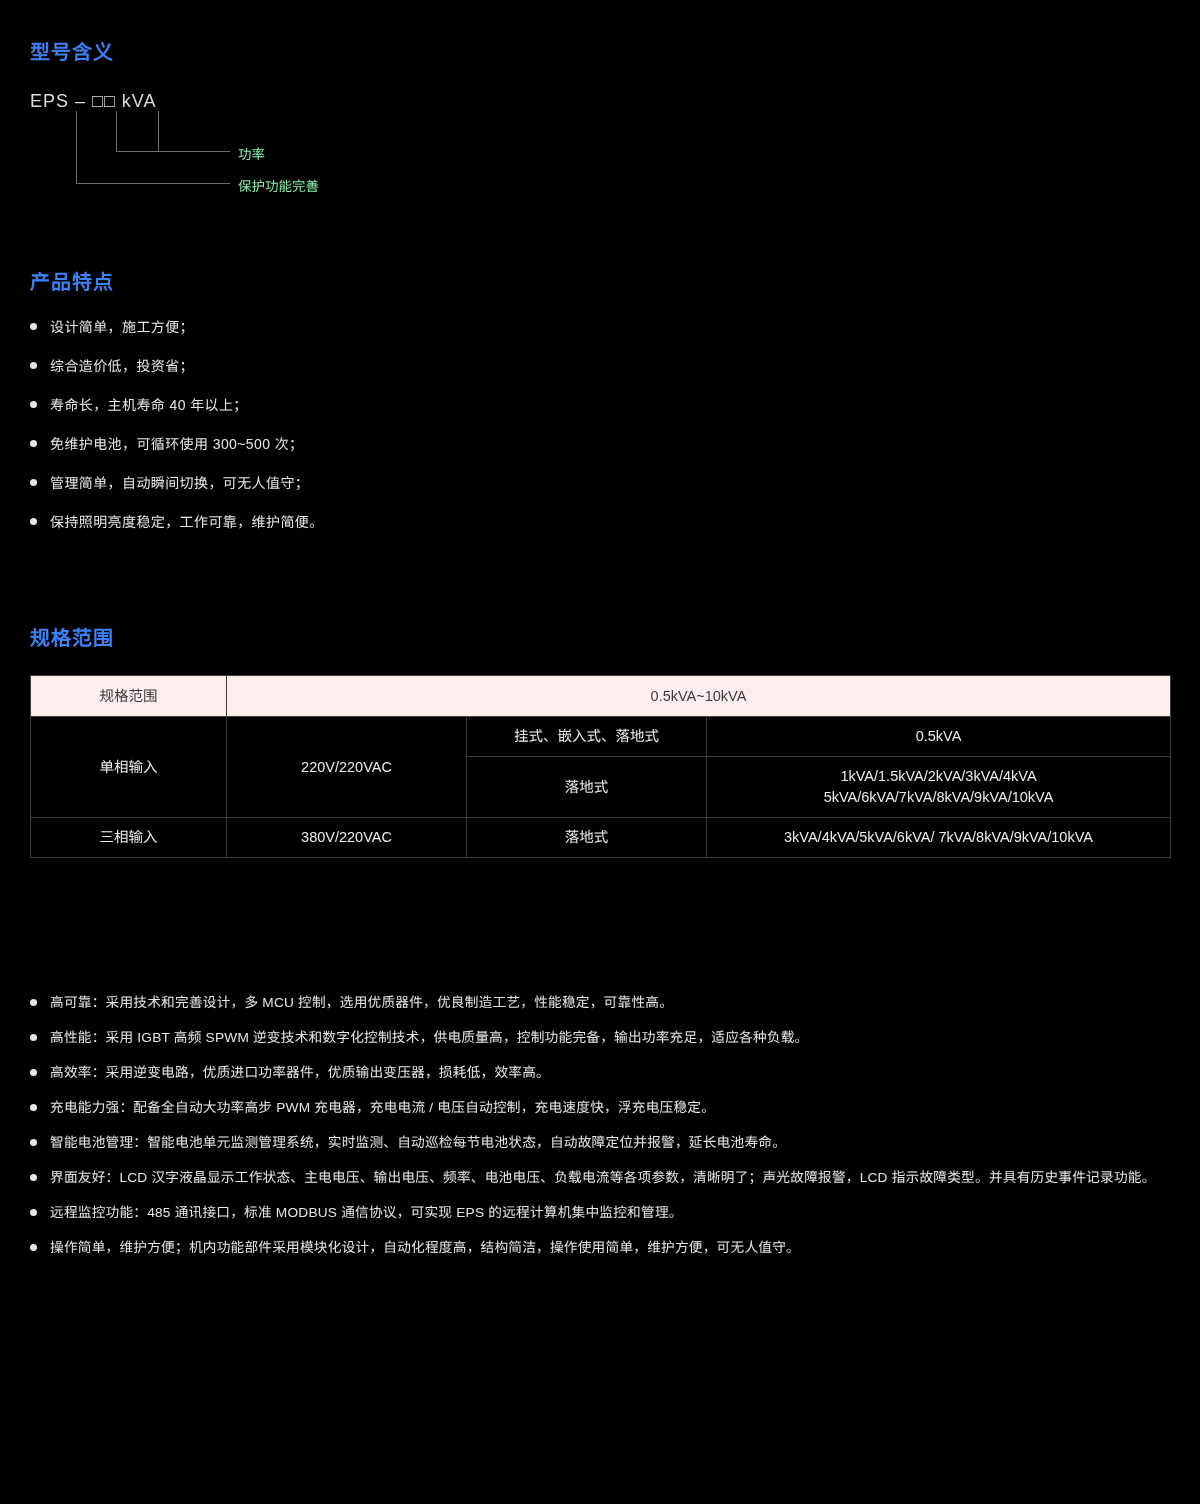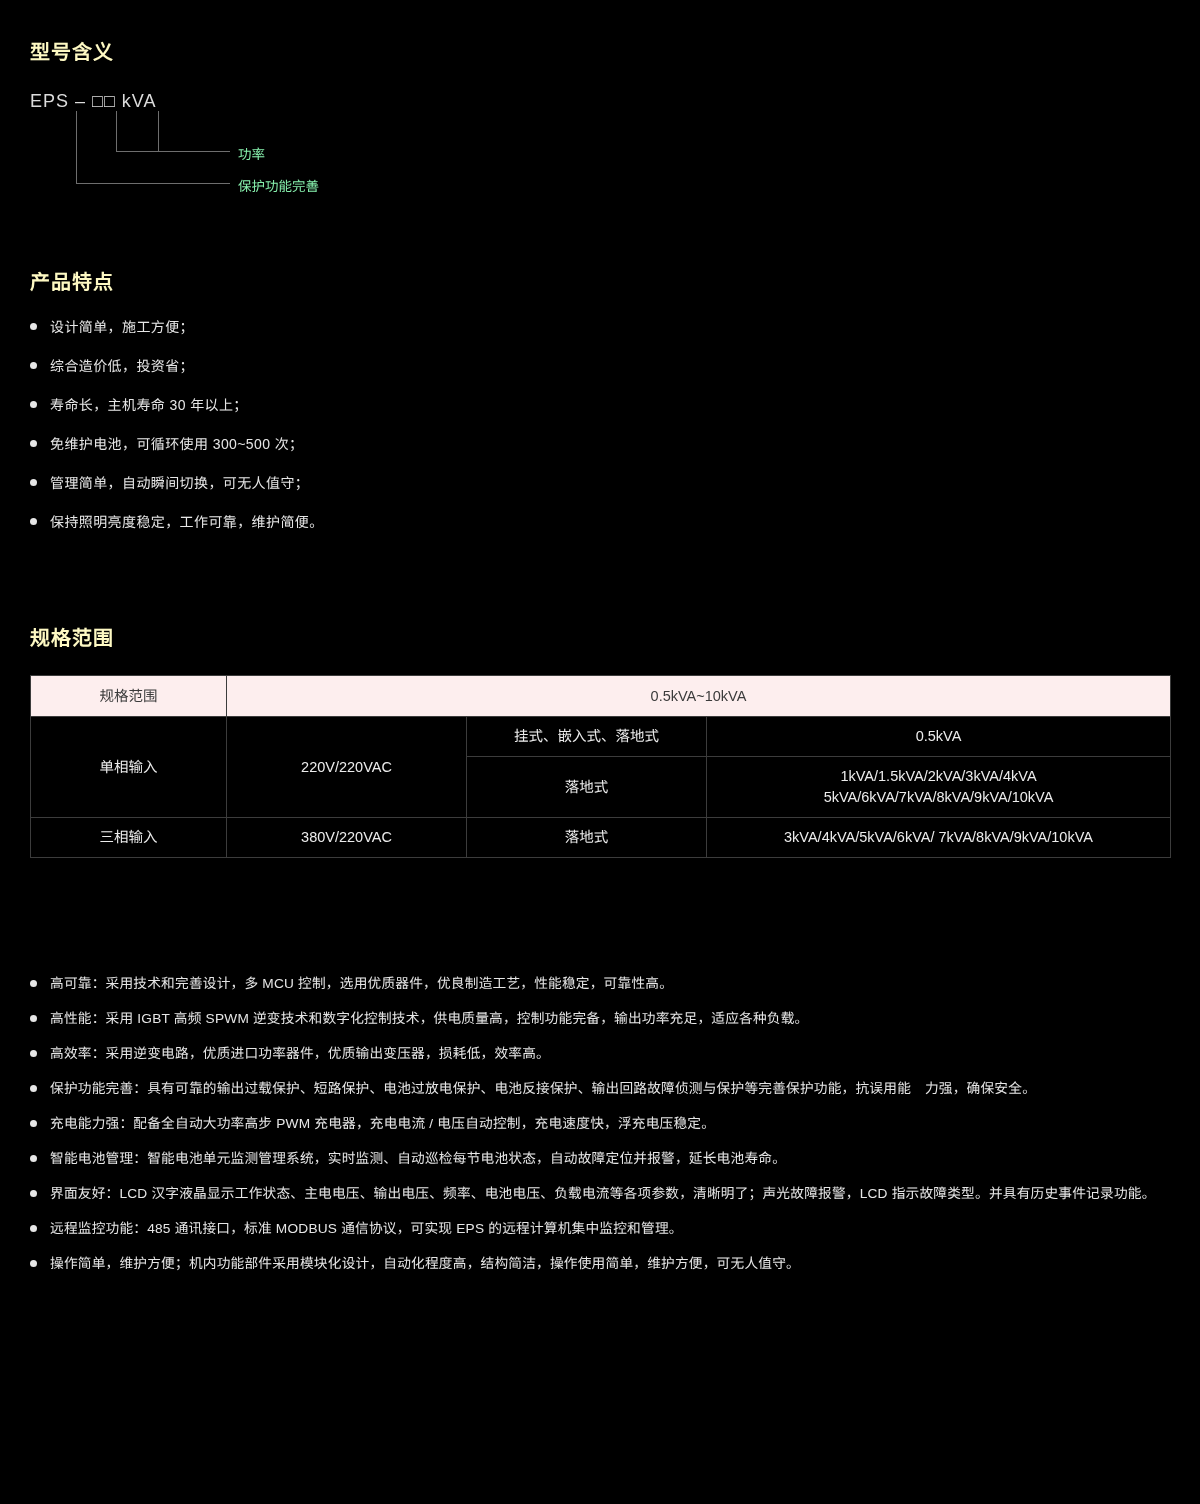--- a/index.html
+++ b/index.html
@@ -15,21 +15,21 @@
     position: relative;
   }
   .page {
     position: relative;
     width: 1200px;
     min-height: 1504px;
     padding: 0;
     box-sizing: border-box;
   }
   .section-title {
-    color: #fef9c3;
+    color: #3b82f6;
     font-size: 20px;
     font-weight: bold;
     letter-spacing: 1px;
     margin: 0;
   }
 
   
   #model-section {
     position: absolute;
     left: 30px;
@@ -137,21 +137,21 @@
 
   
   #performance-section {
     position: absolute;
     left: 30px;
     top: 968px;
     width: 1140px;
   }
   .perf-list {
     list-style: none;
-    margin: 4px 0 0 0;
+    margin: 23px 0 0 0;
     padding: 0;
   }
   .perf-list li {
     position: relative;
     padding-left: 20px;
     font-size: 13.7px;
     line-height: 23px;
     color: #e6e6e6;
     margin-bottom: 12px;
     letter-spacing: 0.2px;
@@ -191,21 +191,21 @@
       <div class="vline" style="left:86px; top:0px; height:40px;"></div>
       <div class="hline" style="left:86px; top:40px; width:42px;"></div>
     </div>
   </section>
 
   <section id="features-section">
     <h2 class="section-title">产品特点</h2>
     <ul class="bullet-list">
       <li><span class="dot"></span><span>设计简单，施工方便；</span></li>
       <li><span class="dot"></span><span>综合造价低，投资省；</span></li>
-      <li><span class="dot"></span><span>寿命长，主机寿命 30 年以上；</span></li>
+      <li><span class="dot"></span><span>寿命长，主机寿命 40 年以上；</span></li>
       <li><span class="dot"></span><span>免维护电池，可循环使用 300~500 次；</span></li>
       <li><span class="dot"></span><span>管理简单，自动瞬间切换，可无人值守；</span></li>
       <li><span class="dot"></span><span>保持照明亮度稳定，工作可靠，维护简便。</span></li>
     </ul>
   </section>
 
   <section id="spec-section">
     <h2 class="section-title">规格范围</h2>
 
     <table class="spec">
@@ -239,21 +239,20 @@
         </tr>
       </tbody>
     </table>
   </section>
 
   <section id="performance-section">
     <ul class="perf-list">
       <li><span class="dot"></span><span>高可靠：采用技术和完善设计，多 MCU 控制，选用优质器件，优良制造工艺，性能稳定，可靠性高。</span></li>
       <li><span class="dot"></span><span>高性能：采用 IGBT 高频 SPWM 逆变技术和数字化控制技术，供电质量高，控制功能完备，输出功率充足，适应各种负载。</span></li>
       <li><span class="dot"></span><span>高效率：采用逆变电路，优质进口功率器件，优质输出变压器，损耗低，效率高。</span></li>
-      <li><span class="dot"></span><span>保护功能完善：具有可靠的输出过载保护、短路保护、电池过放电保护、电池反接保护、输出回路故障侦测与保护等完善保护功能，抗误用能　力强，确保安全。</span></li>
       <li><span class="dot"></span><span>充电能力强：配备全自动大功率高步 PWM 充电器，充电电流 / 电压自动控制，充电速度快，浮充电压稳定。</span></li>
       <li><span class="dot"></span><span>智能电池管理：智能电池单元监测管理系统，实时监测、自动巡检每节电池状态，自动故障定位并报警，延长电池寿命。</span></li>
       <li><span class="dot"></span><span>界面友好：LCD 汉字液晶显示工作状态、主电电压、输出电压、频率、电池电压、负载电流等各项参数，清晰明了；声光故障报警，LCD 指示故障类型。并具有历史事件记录功能。</span></li>
       <li><span class="dot"></span><span>远程监控功能：485 通讯接口，标准 MODBUS 通信协议，可实现 EPS 的远程计算机集中监控和管理。</span></li>
       <li><span class="dot"></span><span>操作简单，维护方便；机内功能部件采用模块化设计，自动化程度高，结构简洁，操作使用简单，维护方便，可无人值守。</span></li>
     </ul>
   </section>
 
 </div>
 

